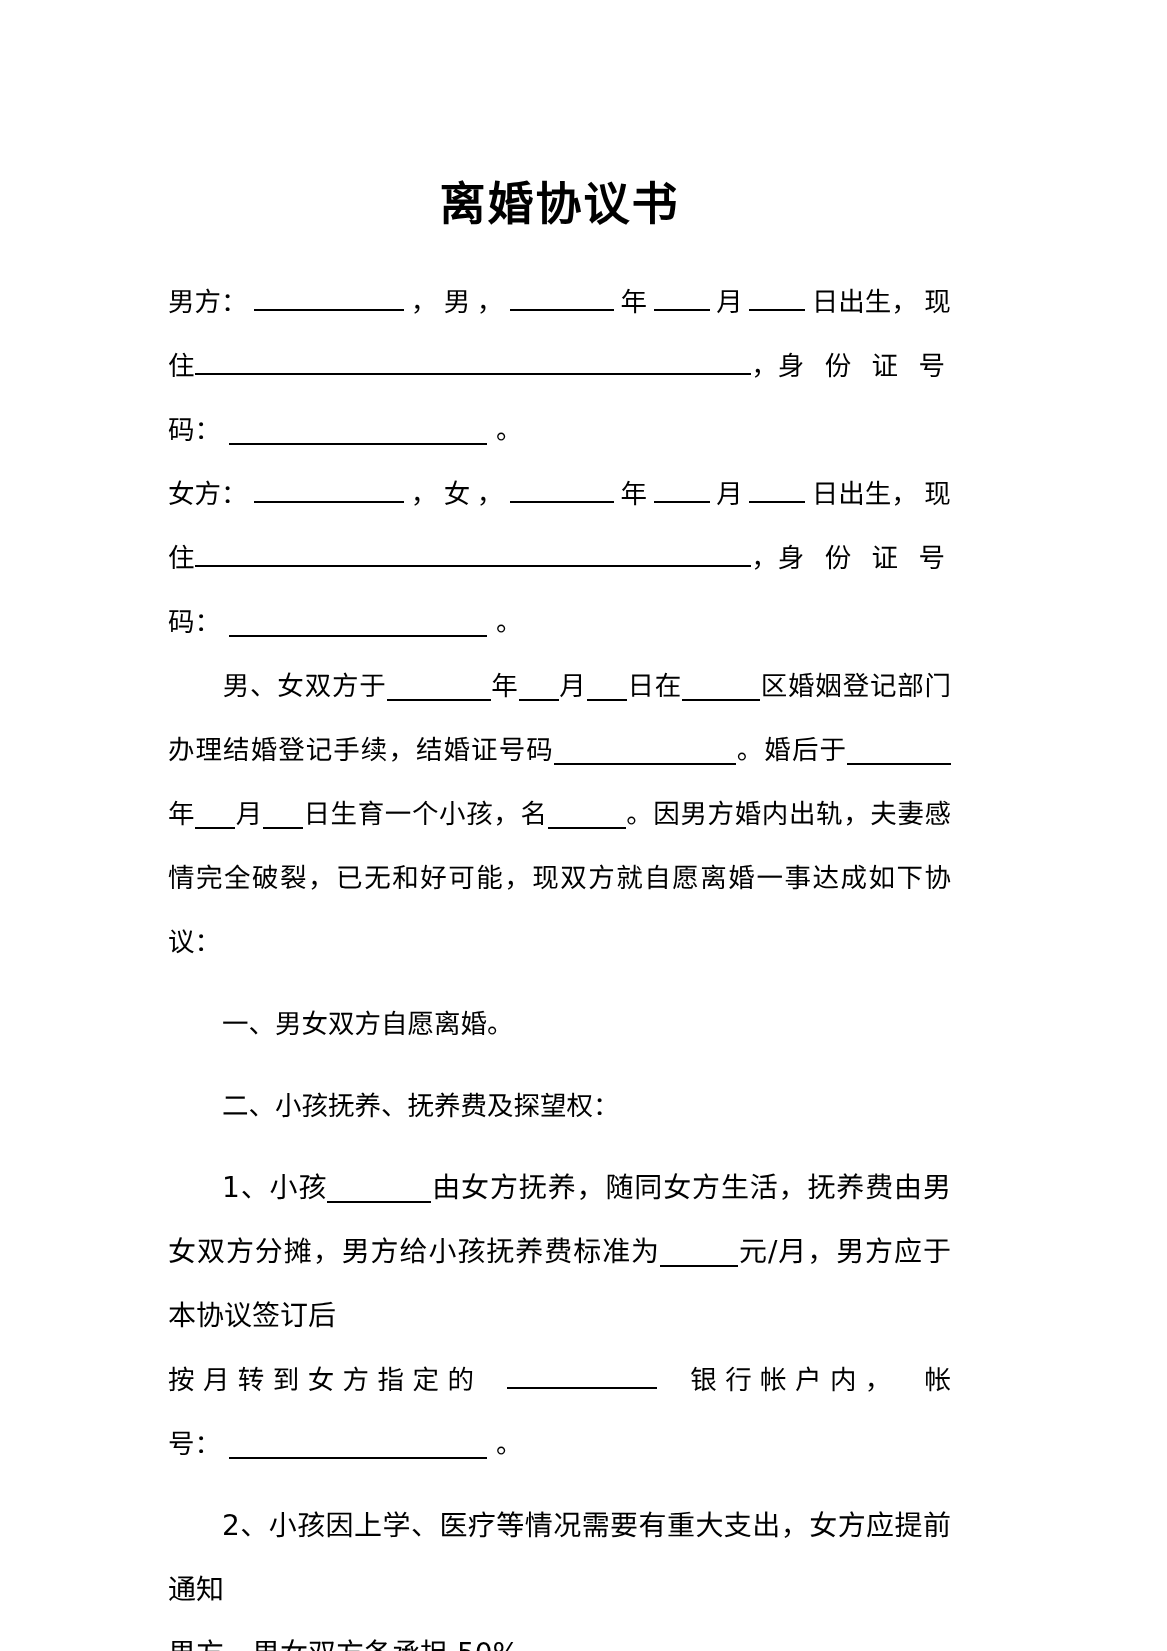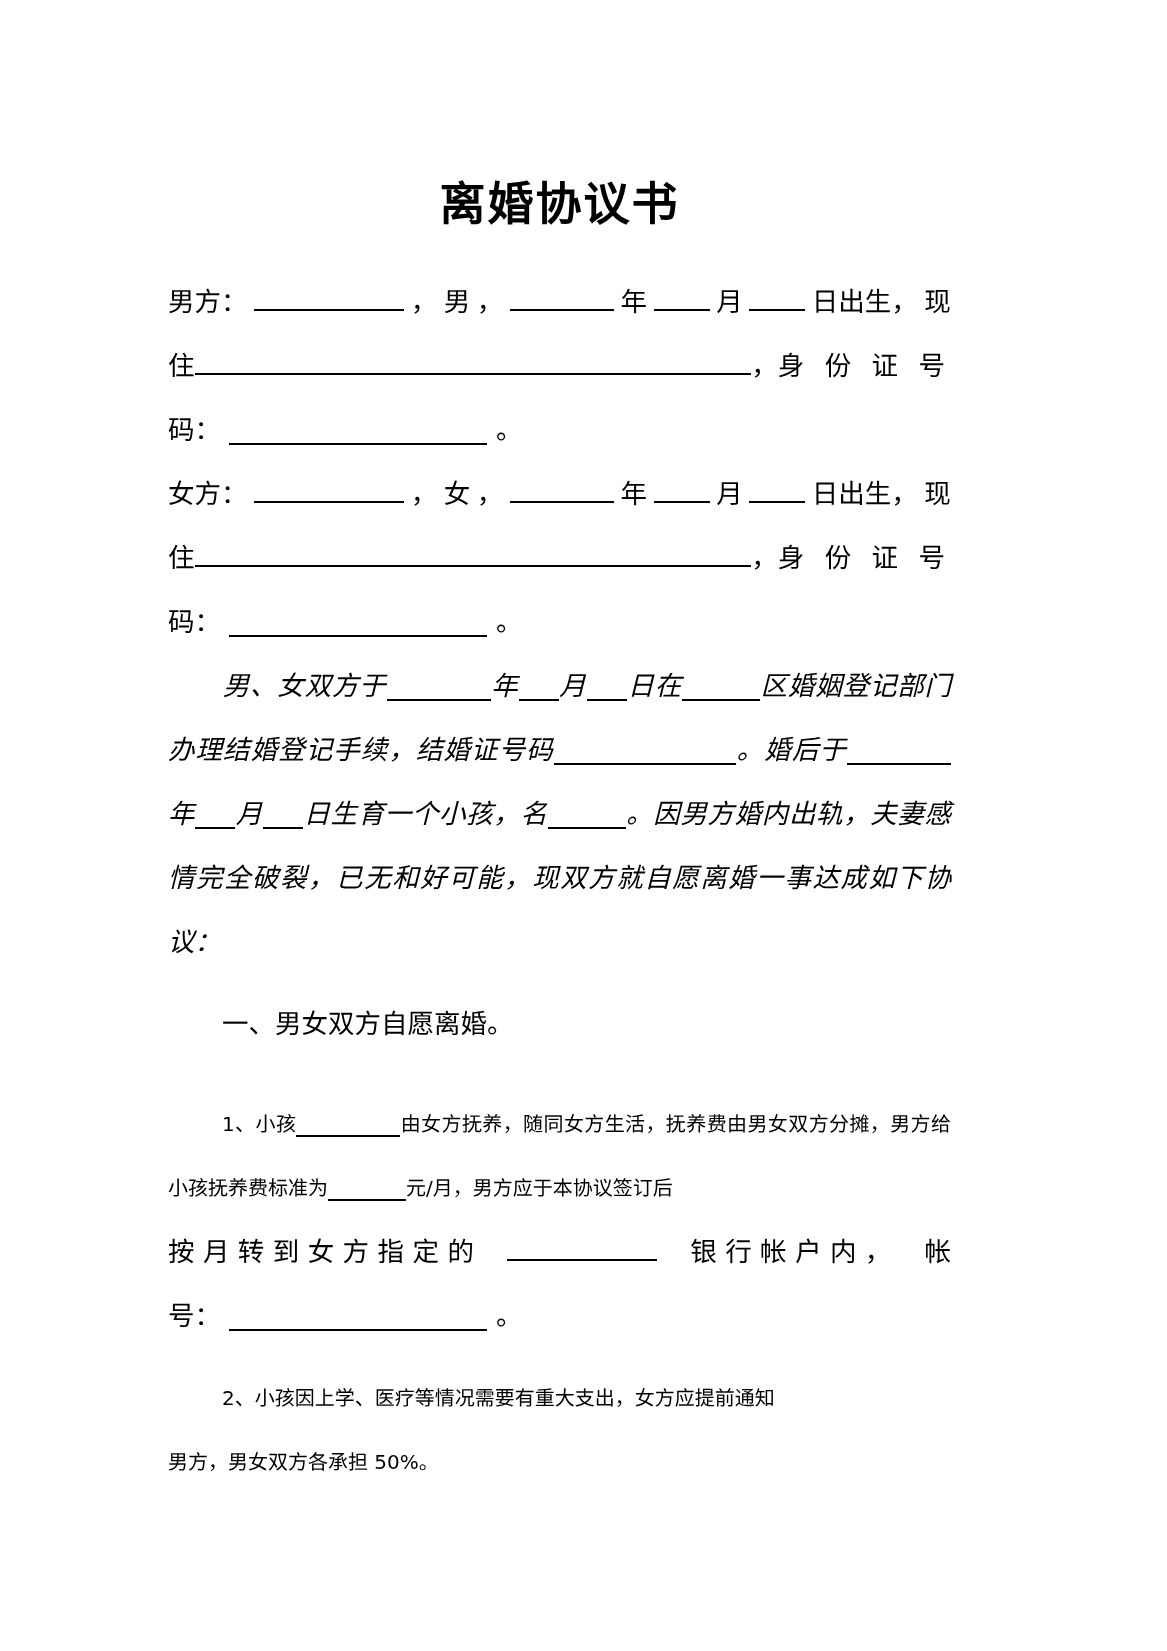--- a/index.html
+++ b/index.html
@@ -58,37 +58,36 @@
   }
 
   
   .body-para {
     font-size: 26.5px;
     line-height: 64px;
     margin: 0;
     text-align: justify;
     text-justify: inter-character;
     word-break: break-all;
-    font-style: italic;
   }
   .body-para .ind { display: inline-block; width: 54px; }
 
   
   .section-head {
     font-size: 26.5px;
     font-weight: normal;
     line-height: 64px;
     margin: 0;
     white-space: nowrap;
   }
   .section-head .ind { display: inline-block; width: 54px; }
 
   
   .item {
-    font-size: 20px;
+    font-size: 28px;
     line-height: 64px;
     margin: 0;
     text-align: justify;
     text-justify: inter-character;
     word-break: break-all;
   }
   .item .ind { display: inline-block; width: 54px; }
 
   
   .spacer-sm { height: 18px; }
@@ -198,20 +197,23 @@
     </p>
 
     <div class="spacer-sm"></div>
 
     <p class="section-head">
       <span class="ind"></span><span>一、男女双方自愿离婚。</span>
     </p>
 
     <div class="spacer-sm"></div>
 
+    <p class="section-head">
+      <span class="ind"></span><span>二、小孩抚养、抚养费及探望权：</span>
+    </p>
 
     <div class="spacer-sm"></div>
 
     <p class="item">
       <span class="ind"></span><span>1、</span><span>小孩</span><span class="blank b-lg"></span><span>由女方抚养，随同女方生活，抚养费由男女双方分摊，男方给小孩抚养费标准为</span><span class="blank b-md"></span><span>元/月，男方应于本协议签订后</span>
     </p>
 
     <p class="party-block">
       <span class="ln justified">
         <span>按 月 转 到 女 方 指 定 的</span>

